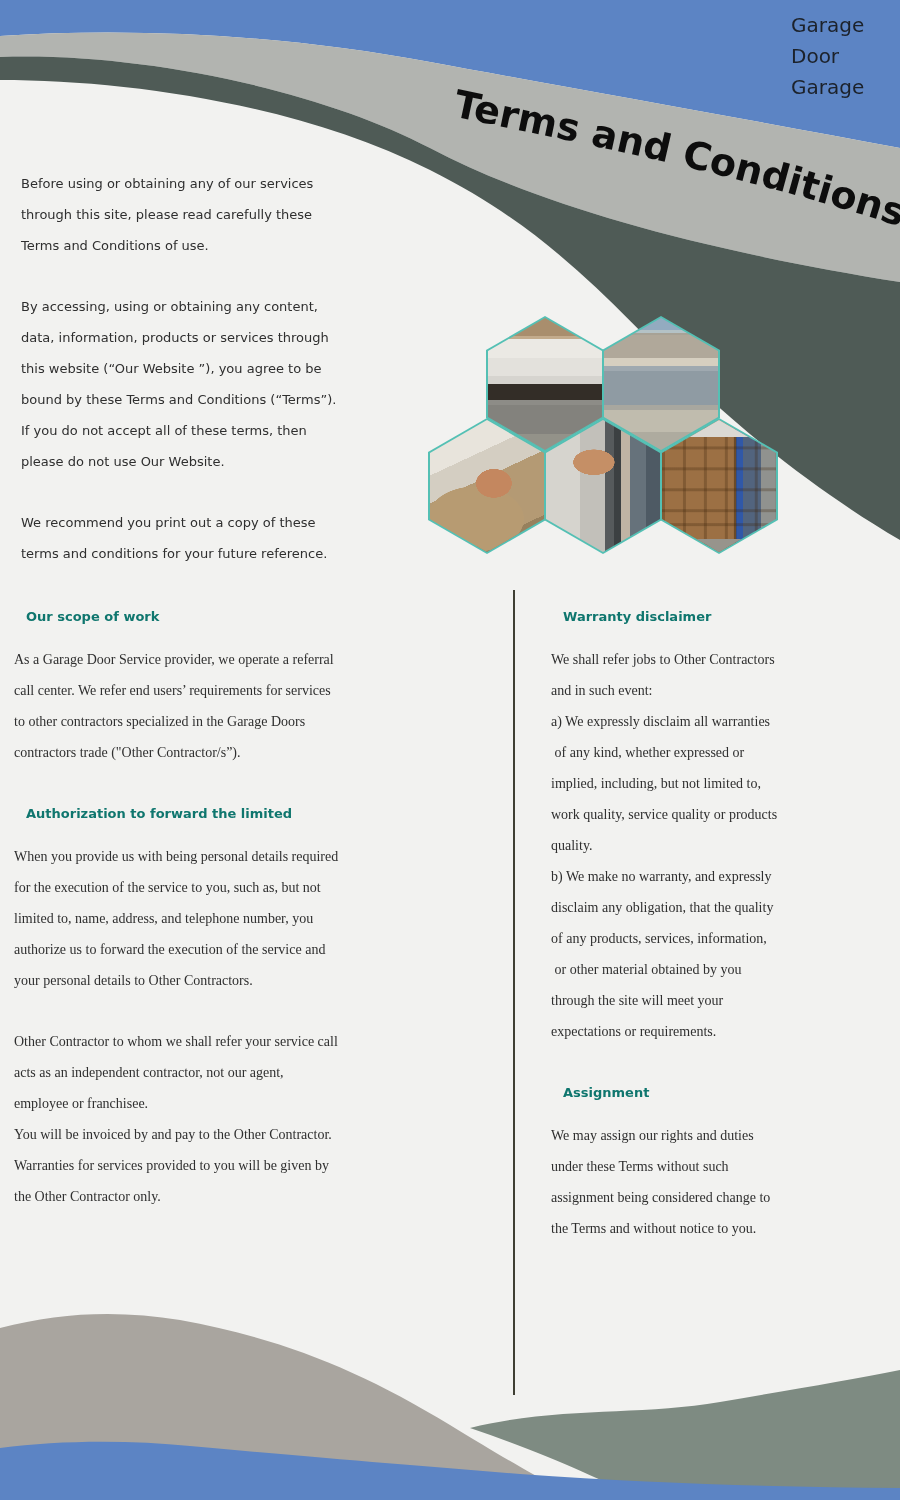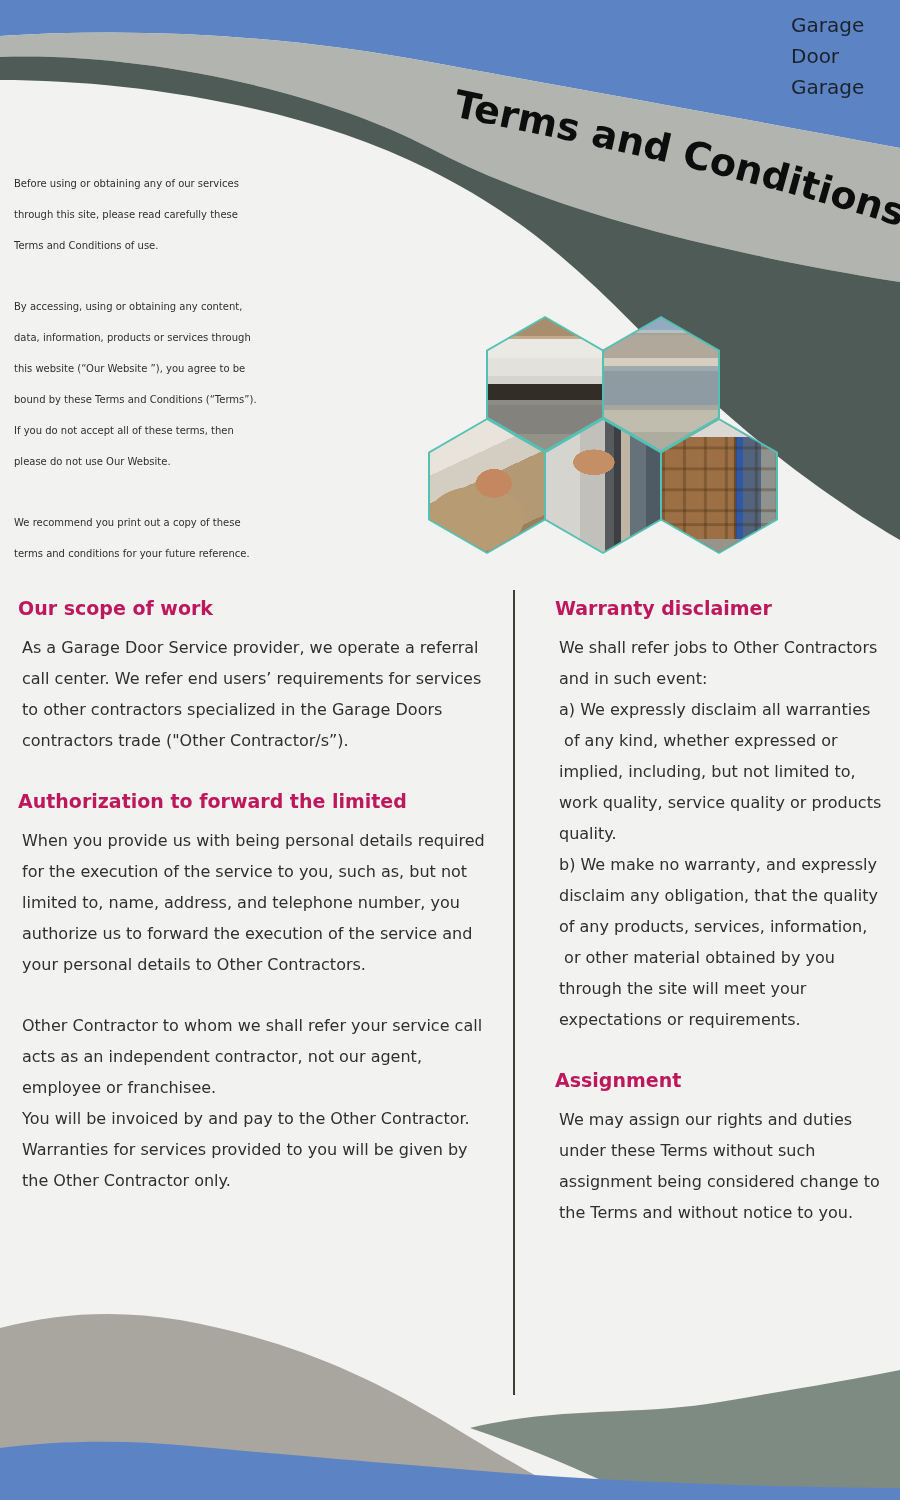--- a/index.html
+++ b/index.html
@@ -12,28 +12,28 @@
   svg{display:block;}
   .hdr-svg{position:absolute;top:0;left:0;z-index:1;}
   .ftr-svg{position:absolute;left:0;top:1300px;z-index:1;}
 
   .brand{
     position:absolute; left:791px; top:10px; z-index:3;
     font-size:20px; line-height:31px; color:#1c222b; font-weight:400;
   }
 
   .intro{position:absolute; left:14px; top:168px; width:505px; z-index:2;}
-  .intro p{margin:0 0 30px 0; font-size:10px; line-height:31px; white-space:pre-wrap;}
+  .intro p{margin:0 0 30px 7px; font-size:13px; line-height:31px; white-space:pre-wrap;}
 
   .col{position:absolute; top:589px; z-index:2;}
   .col-left{left:14px; width:505px;}
   .col-right{left:551px; width:360px;}
   .section{margin:0 0 30px 0;}
-  .section h3{margin:4px; font-size:19px; line-height:31px; color:#be185d; font-weight:bold;}
-  .section .body, .closing{font-size:16px; line-height:31px; white-space:pre-wrap; margin:8px;}
+  .section h3{margin:12px; font-size:13px; line-height:31px; color:#0f766e; font-weight:bold;}
+  .section .body, .closing{font-size:14px; line-height:31px; white-space:pre-wrap; margin:0;font-family:Liberation Serif, serif;}
   .closing{margin-top:30px;}
 
   .divider{
     position:absolute; left:513px; top:590px; width:1.5px; height:805px;
     background:#3f3f33; z-index:2;
   }
 
   
   .collage{position:absolute; left:420px; top:312px; width:372px; height:252px; z-index:4;}
   .hex{

